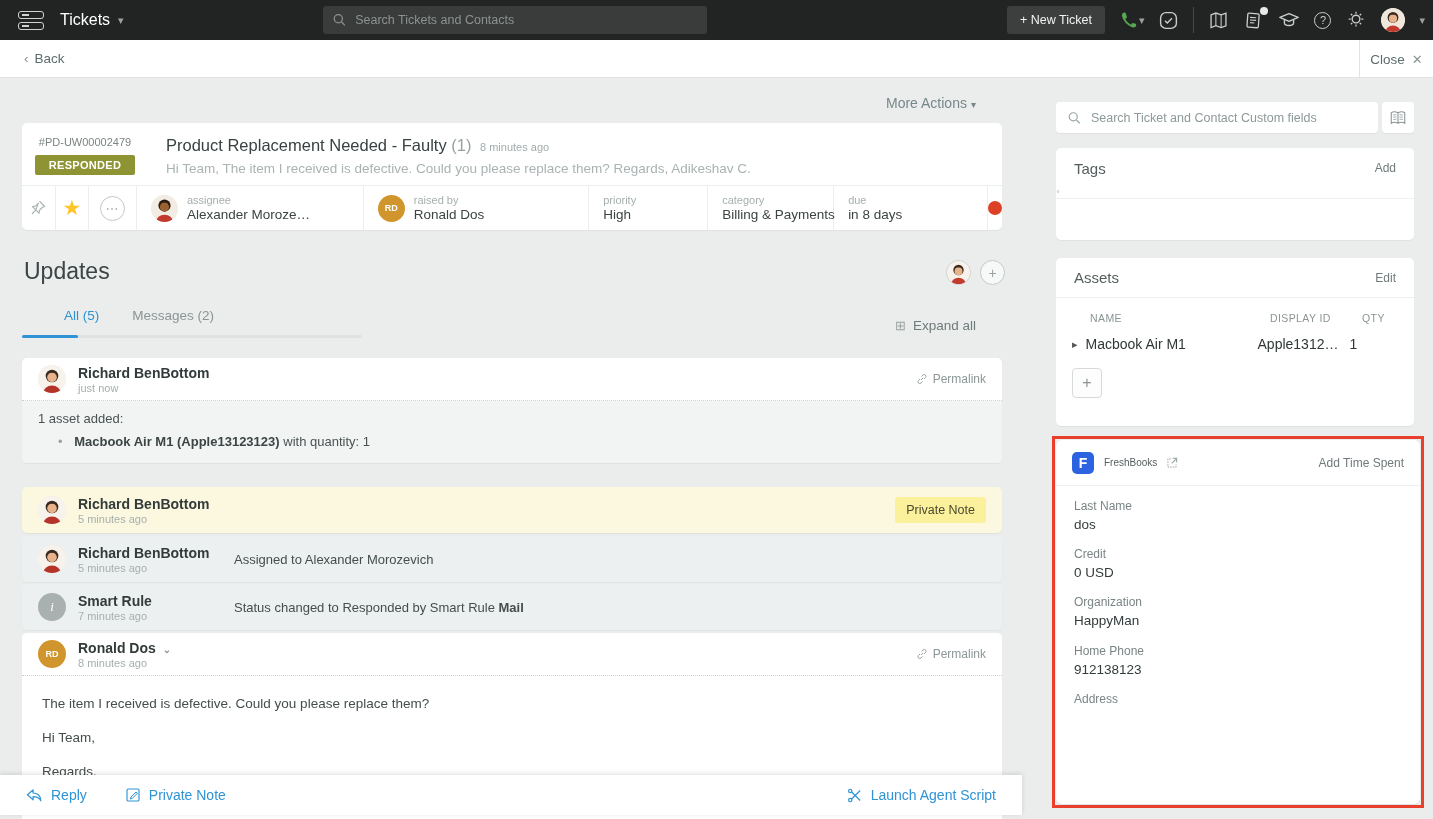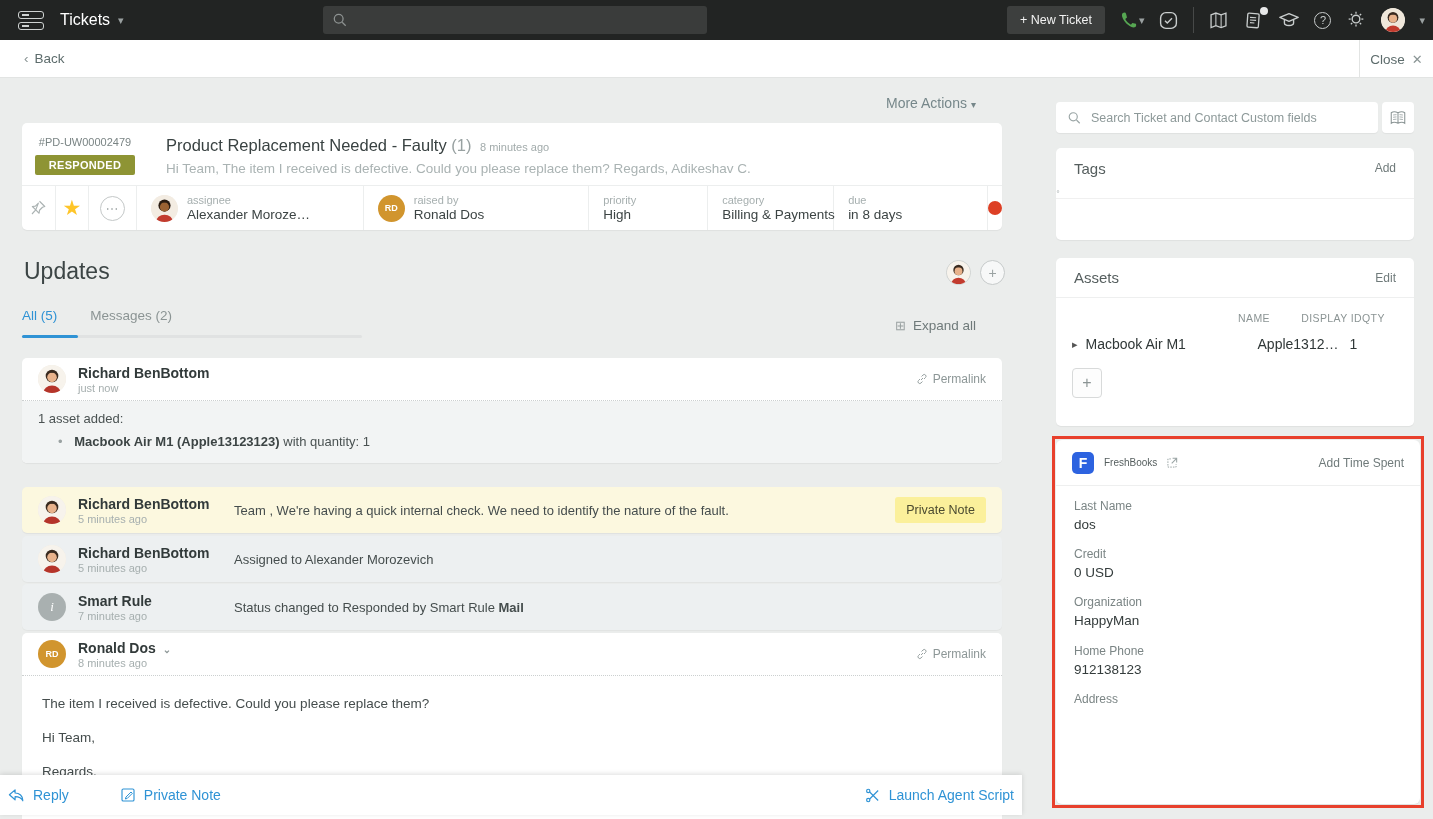--- a/index.html
+++ b/index.html
@@ -61,21 +61,21 @@
   .red-dot { width:14px; height:14px; border-radius:50%; background:#dd4025; }
 
   .updates-heading { position:absolute; left:24px; top:258px; font-size:23px; color:#3c4545; font-weight:normal; }
   .updates-people { position:absolute; left:946px; top:260px; display:flex; gap:9px; align-items:center; }
   .mini-avatar { width:25px; height:25px; border-radius:50%; border:1px solid #cfd3d2; overflow:hidden; background:#f1ece4; cursor:pointer; }
   .add-person { width:25px; height:25px; border-radius:50%; border:1px solid #c6caca; color:#9aa2a2; font-size:14px; display:flex; align-items:center; justify-content:center; cursor:pointer; background:#f7f8f8; }
 
   .tabs-row { position:absolute; left:22px; top:308px; width:340px; }
   .tabs { display:flex; gap:33px; }
   .tab { font-size:13.5px; color:#8b9494; padding-bottom:12px; cursor:pointer; }
-  .tab.active { color:#2f93d5; }
+  .tab.active { color:#2f93d5;margin-left:42px; }
   .tab-track { height:3px; background:#e0e2e2; border-radius:2px; position:relative; }
   .tab-track .fill { position:absolute; left:0; top:0; height:3px; width:56px; background:#2f93d5; border-radius:2px; }
   .expand-all { position:absolute; left:895px; top:318px; color:#6f7a7a; font-size:13.5px; cursor:pointer; display:flex; gap:7px; align-items:center; }
   .expand-all .g { color:#9aa2a2; font-size:13px; }
 
   .entry-header { display:flex; align-items:center; padding:0 16px; height:43px; }
   .entry-avatar { width:28px; height:28px; border-radius:50%; overflow:hidden; background:#f1ece4; flex:none; margin-right:12px; }
   .entry-name { font-size:14px; font-weight:bold; color:#323a3a; }
   .entry-time { font-size:11px; color:#a6afaf; margin-top:1px; }
   .permalink { margin-left:auto; display:flex; align-items:center; gap:5px; color:#8d9797; font-size:12px; cursor:pointer; }
@@ -92,42 +92,42 @@
   .entry-nameblock { width:196px; flex:none; display:flex; align-items:center; }
   .entry-text { font-size:13px; color:#454d4d; }
   .private-badge { margin-left:auto; background:#fbf09b; color:#4a4a30; font-size:12.5px; padding:6px 11px; border-radius:3px; }
   .sr-icon { width:28px; height:28px; border-radius:50%; background:#a9b0b0; color:#fff; display:flex; align-items:center; justify-content:center; font-size:13px; font-style:italic; font-family:"Liberation Serif",serif; flex:none; margin-right:12px; }
 
   .msg-card { left:22px; top:633px; width:980px; height:186px; border-radius:5px 5px 0 0; }
   .msg-body { padding:20px 20px; font-size:13.5px; color:#454d4d; }
   .msg-body p { margin-bottom:19px; }
   .name-chev { color:#8d9797; font-size:10px; margin-left:7px; }
 
-  .footer-bar { position:absolute; left:0; top:775px; width:1022px; height:40px; background:#fff; box-shadow:0 -1px 5px rgba(0,0,0,.13); display:flex; align-items:center; padding:0 8px; gap:51px; }
+  .footer-bar { position:absolute; left:0; top:775px; width:1022px; height:40px; background:#fff; box-shadow:0 -1px 5px rgba(0,0,0,.13); display:flex; align-items:center; padding:0 26px; gap:38px; }
   .footer-link { color:#2f93d5; font-size:14px; display:flex; align-items:center; gap:8px; cursor:pointer; }
   .footer-link.right { margin-left:auto; }
 
   
   .side-search { position:absolute; left:1056px; top:102px; width:322px; height:31px; background:#fff; border-radius:4px; display:flex; align-items:center; padding:0 12px; gap:10px; box-shadow:0 1px 1px rgba(0,0,0,.05); }
   .side-search input { border:none; outline:none; font-size:12.5px; color:#555; width:100%; font-family:"Liberation Sans",sans-serif; }
   .side-search input::placeholder { color:#8d9999; }
   .fields-btn { position:absolute; left:1382px; top:102px; width:32px; height:31px; background:#fff; border-radius:4px; display:flex; align-items:center; justify-content:center; cursor:pointer; box-shadow:0 1px 1px rgba(0,0,0,.05); }
 
   .tags-card { left:1056px; top:148px; width:358px; height:92px; overflow:hidden; }
   .card-head { display:flex; align-items:center; padding:0 18px; height:40px; }
   .card-title { font-size:15px; color:#555e5e; }
   .card-action { margin-left:auto; font-size:12px; color:#6f7a7a; cursor:pointer; }
   .tags-sliver { height:11px; border-bottom:1px solid #f0f0f0; position:relative; overflow:hidden; }
   .tags-sliver .cut { position:absolute; top:-9px; left:0; right:18px; display:flex; color:#b9bfbf; font-size:12px; }
   .tags-sliver .cut .r { margin-left:auto; }
   .timer-row { height:41px; background:#f0f1f1; display:flex; align-items:center; padding:0 18px; font-size:13.5px; color:#3c4444; }
 
   .assets-card { left:1056px; top:258px; width:358px; height:168px; }
   .assets-head { border-bottom:1px solid #eeefef; }
-  .assets-table-head { display:flex; padding:14px 20px 0 34px; font-size:10.5px; color:#8b9494; letter-spacing:.4px;text-align:right; }
+  .assets-table-head { display:flex; padding:14px 20px 0 34px; font-size:10.5px; color:#8b9494; letter-spacing:.4px; }
   .assets-row { display:flex; align-items:center; padding:12px 18px 0 16px; font-size:14px; color:#2f3737; }
   .caret { color:#555; font-size:11px; margin-right:8px; cursor:pointer; }
   .col-name { width:180px; }
   .col-id { width:92px; }
   .add-asset-btn { margin:16px 0 0 16px; width:30px; height:30px; border:1px solid #d8dada; border-radius:4px; background:#fdfdfd; color:#8b9494; font-size:16px; display:flex; align-items:center; justify-content:center; cursor:pointer; }
 
   .fb-outline { position:absolute; left:1052px; top:436px; width:372px; height:372px; border:3px solid #e8402c; }
   .fb-card { position:absolute; left:1px; top:1px; width:364px; height:364px; background:#fff; border-radius:6px; box-shadow:0 1px 1px rgba(0,0,0,.05); }
   .fb-head { display:flex; align-items:center; height:46px; padding:0 16px; border-bottom:1px solid #eeefef; }
   .fb-logo { width:22px; height:22px; background:#2d63e0; border-radius:5px; color:#fff; font-weight:bold; font-size:14px; display:flex; align-items:center; justify-content:center; margin-right:10px; }
@@ -163,20 +163,21 @@
     </div>
     <div class="product-switch">
       <span>Tickets</span>
       <span class="chev">▾</span>
     </div>
     <div class="nav-search">
       <svg class="ic" width="14" height="14" viewBox="0 0 16 16">
           <circle cx="6.5" cy="6.5" r="5" fill="none" stroke="#8d9291" stroke-width="1.5"></circle>
           <line x1="10.5" y1="10.5" x2="14.5" y2="14.5" stroke="#8d9291" stroke-width="1.5"></line>
         </svg>
+      <input placeholder="Search Tickets and Contacts" style="">
     </div>
     <div class="nav-right">
       <button class="new-ticket-btn">+ New Ticket</button>
       <div class="nav-ico">
         <svg class="ic" width="20" height="20" viewBox="0 0 24 24">
             <path d="M6.8 3c-1.6 0-3.3.9-3.3 3.1 0 4.8 5.8 12 11.5 14.4 2.4 1 5.6.6 5.6-2.2 0-.6-.1-1.2-.3-1.7l-4.3-1.1-1.7 2.1c-2.7-1.4-5.4-4.1-6.8-6.8l2.1-1.8-1.1-4.2C8 3.2 7.4 3 6.8 3z" fill="#56a652"></path>
           </svg>
         <span class="chev">▾</span>
       </div>
       <div class="nav-ico">
@@ -382,21 +383,20 @@
       <div class="entry-avatar">
         <svg class="person-svg" style="--hair:#3a2b20;--skin:#e8b28b;--shirt:#b5342a;--bg:#f7f3ec">
             <use href="#person"></use>
           </svg>
       </div>
       <div>
         <div class="entry-name">Richard BenBottom</div>
         <div class="entry-time">5 minutes ago</div>
       </div>
     </div>
-    <div class="entry-text">Team , We're having a quick internal check. We need to identify the nature of the fault.</div>
     <div class="private-badge">Private Note</div>
   </div>
 
   <div class="sys-entry" style="top:536px">
     <div class="entry-nameblock">
       <div class="entry-avatar">
         <svg class="person-svg" style="--hair:#3a2b20;--skin:#e8b28b;--shirt:#b5342a;--bg:#f7f3ec">
             <use href="#person"></use>
           </svg>
       </div>

